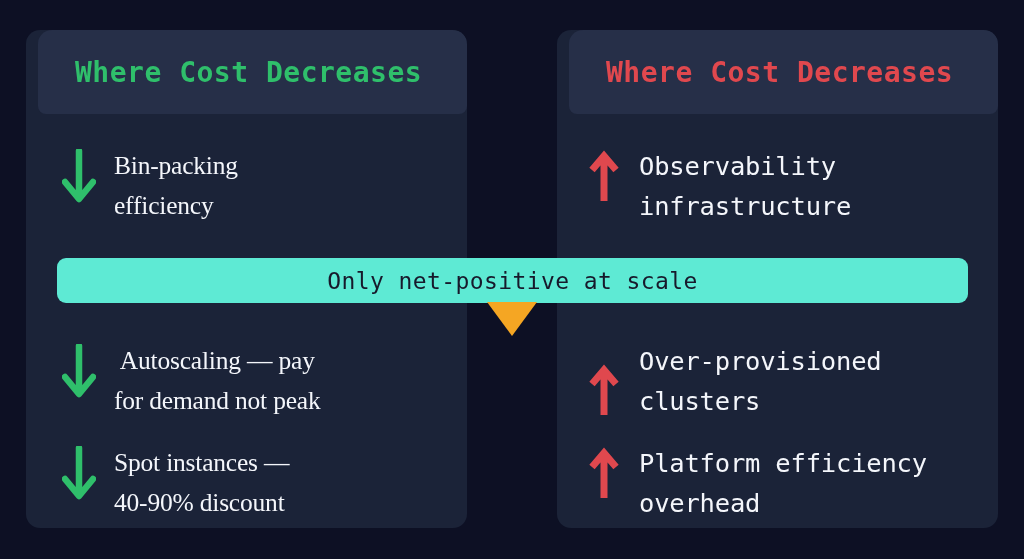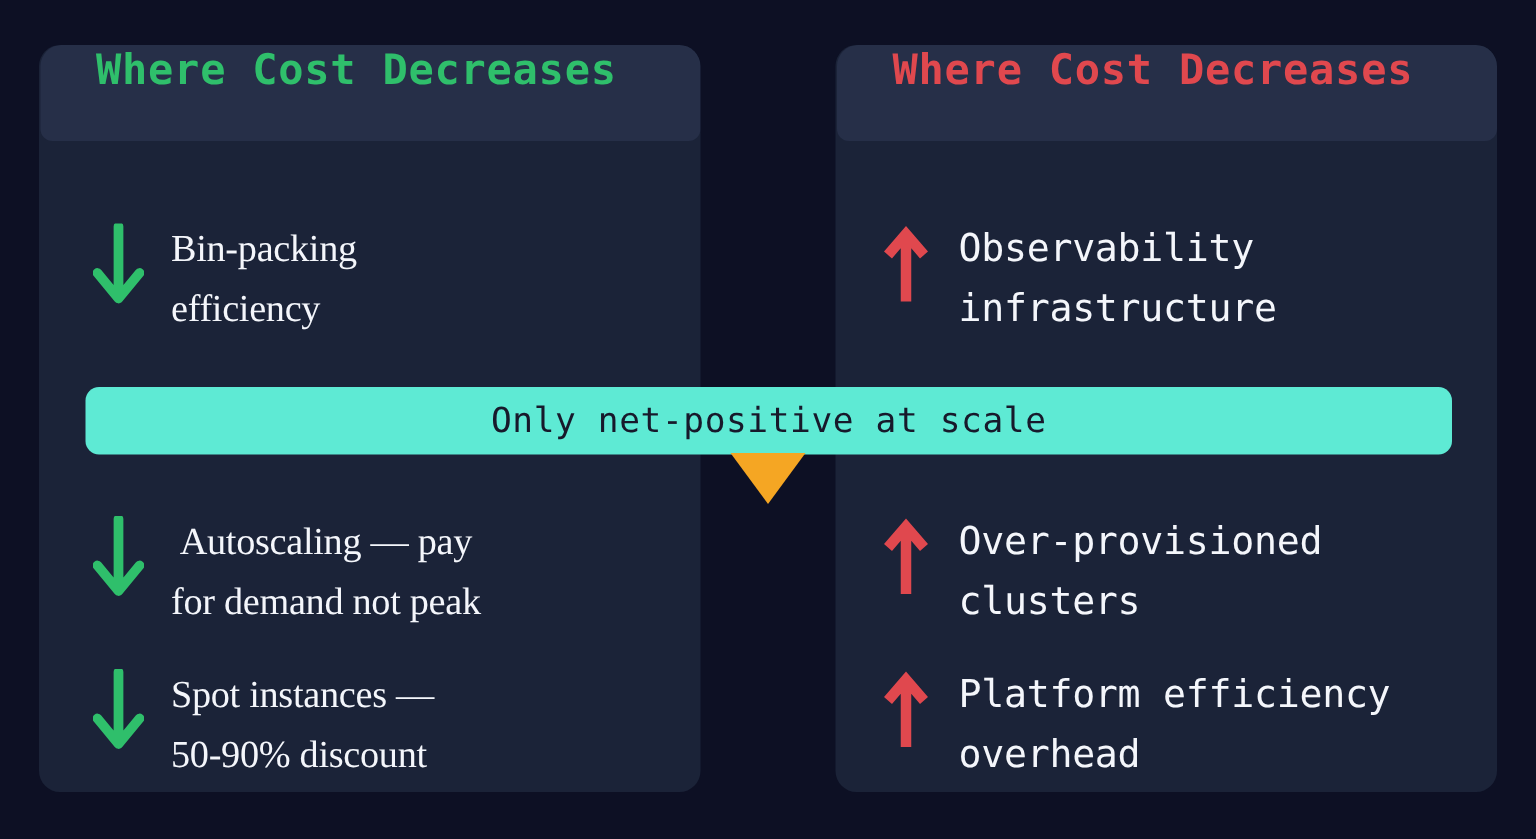--- a/index.html
+++ b/index.html
@@ -30,27 +30,27 @@
     background: #1b2338;
     border-radius: 14px;
     overflow: hidden;
   }
   .panel-left  { left: 26px;  width: 441px; }
   .panel-right { left: 557px; width: 441px; }
 
   .panel-header {
     position: absolute;
     top: 0;
-    left: 1px;
+    left: 12px;
     right: 0;
-    height: 64px;
+    height: 84px;
     background: #262f48;
     border-radius: 14px 14px 8px 8px;
     display: flex;
-    align-items: flex-start;
+    align-items: center;
   }
   .panel-title {
     padding-left: 37px;
     font-size: 28px;
     font-weight: bold;
     letter-spacing: 0.5px;
     white-space: nowrap;
   }
   .title-down { color: #2fbf6b; }
   .title-up   { color: #e0484e; }
@@ -144,42 +144,42 @@
         </svg>
         <div class="item-text">Autoscaling — pay
 for demand not peak</div>
       </div>
 
       <div class="item item-left" style="top:337px;">
         <svg class="arrow" viewBox="0 0 34 58">
           <path d="M17 2 L17 42 M3 33 L17 50 L31 33" fill="none" stroke="#2fbf6b" stroke-width="6.5" stroke-linecap="round" stroke-linejoin="round"></path>
         </svg>
         <div class="item-text">Spot instances —
-50-90% discount</div>
+40-90% discount</div>
       </div>
 
     </div>
   </div>
 
   <div class="panel panel-right">
     <div class="panel-header">
       <div class="panel-title title-up">Where Cost Decreases</div>
     </div>
 
     <div class="items">
 
       <div class="item item-right" style="top:40px;">
         <svg class="arrow" viewBox="0 0 34 58">
           <path d="M17 52 L17 10 M5 21 L17 7 L29 21" fill="none" stroke="#e0484e" stroke-width="7" stroke-linecap="butt" stroke-linejoin="miter"></path>
         </svg>
         <div class="item-text">Observability
 infrastructure</div>
       </div>
 
-      <div class="item item-right" style="top:235px;">
+      <div class="item item-right" style="top:235px;align-items:flex-end;">
         <svg class="arrow" viewBox="0 0 34 58">
           <path d="M17 52 L17 10 M5 21 L17 7 L29 21" fill="none" stroke="#e0484e" stroke-width="7" stroke-linecap="butt" stroke-linejoin="miter"></path>
         </svg>
         <div class="item-text">Over-provisioned
 clusters</div>
       </div>
 
       <div class="item item-right" style="top:337px;">
         <svg class="arrow" viewBox="0 0 34 58">
           <path d="M17 52 L17 10 M5 21 L17 7 L29 21" fill="none" stroke="#e0484e" stroke-width="7" stroke-linecap="butt" stroke-linejoin="miter"></path>

